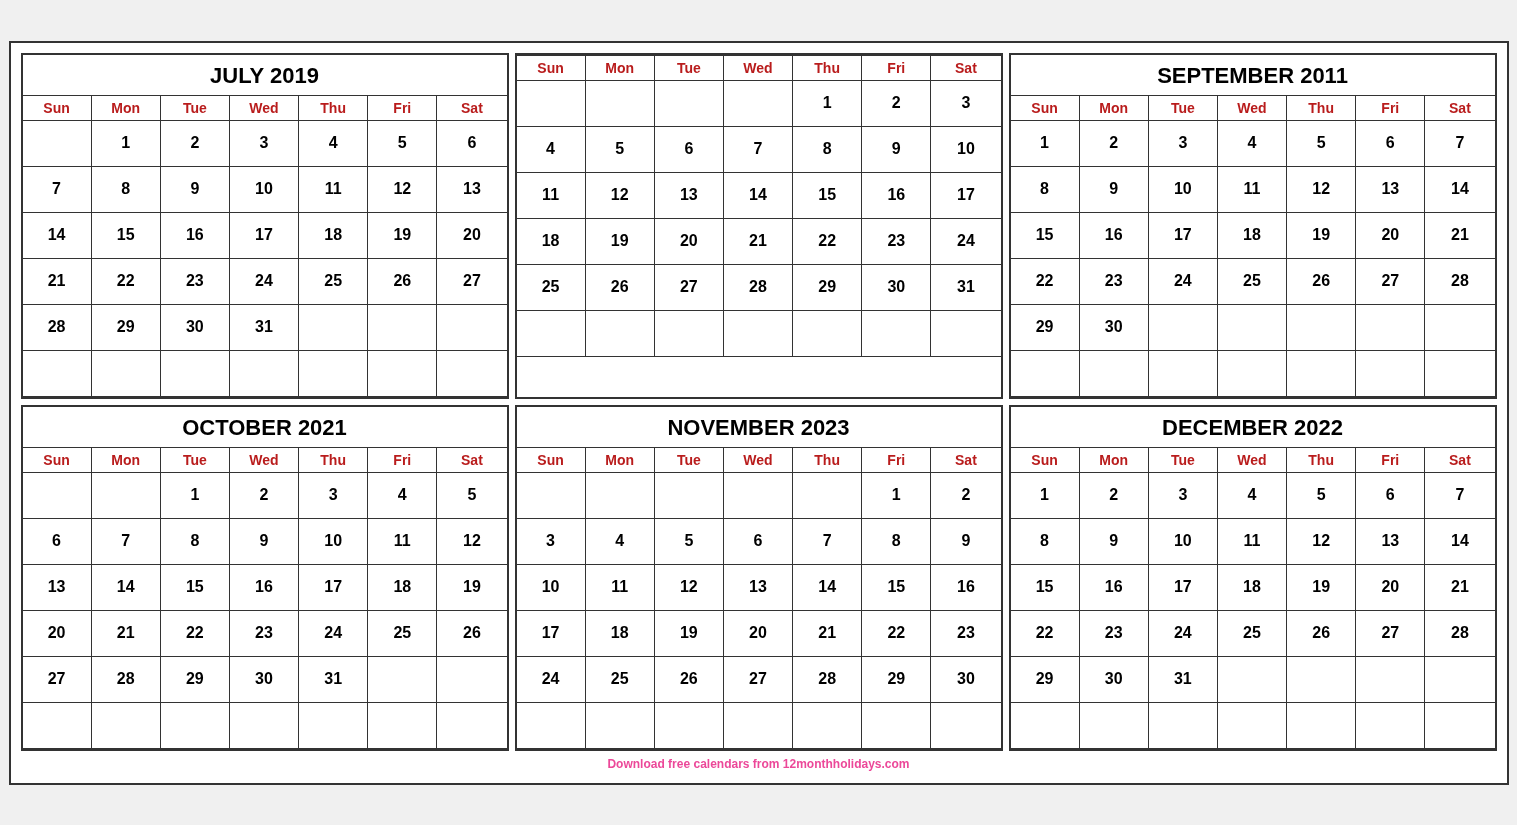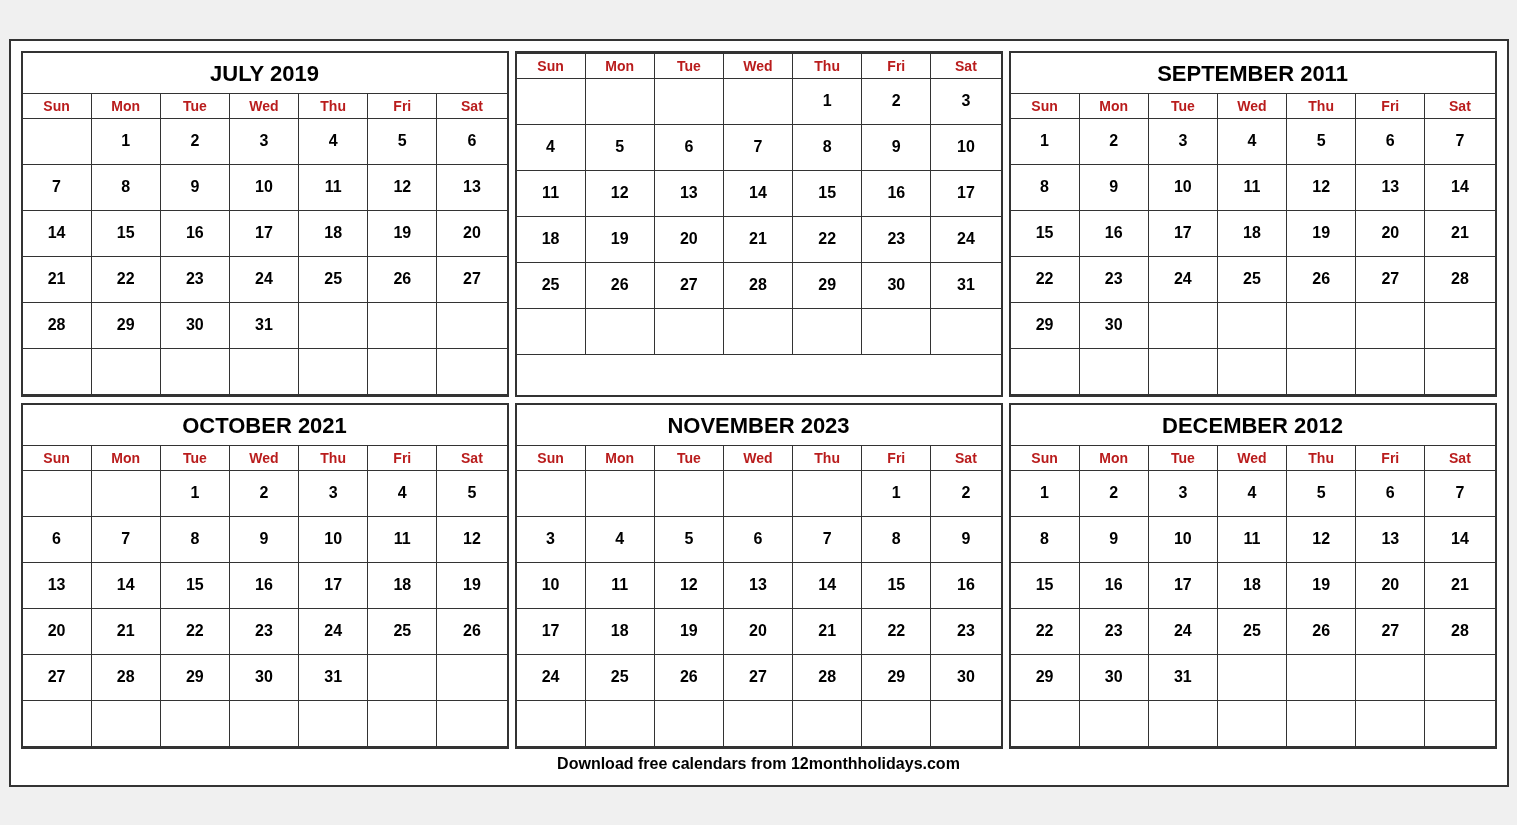--- a/index.html
+++ b/index.html
@@ -64,24 +64,24 @@
       font-weight: bold;
     }
     .day-cell:nth-child(7n) {
       border-right: none;
     }
     .day-cell.empty {
       background: white;
     }
     .footer {
       text-align: center;
-      font-size: 16px;
+      font-size: 12px;
       font-weight: bold;
       padding: 6px 0 2px 0;
-      color: #000000;
+      color: #ec4899;
     }
   </style>
 </head>
 <body>
 
 <div class="page">
   <div class="calendar-grid" id="calendar-grid">
   <div class="month-calendar">
         <div class="month-title">JULY 2019</div>
         <div class="day-headers">
@@ -355,21 +355,21 @@
           <div class="day-cell empty"></div>
           <div class="day-cell empty"></div>
           <div class="day-cell empty"></div>
           <div class="day-cell empty"></div>
           <div class="day-cell empty"></div>
           <div class="day-cell empty"></div>
           <div class="day-cell empty"></div>
         </div>
       </div>
       <div class="month-calendar">
-        <div class="month-title">DECEMBER 2012</div>
+        <div class="month-title">DECEMBER 2022</div>
         <div class="day-headers">
           <div class="day-header">Sun</div>
           <div class="day-header">Mon</div>
           <div class="day-header">Tue</div>
           <div class="day-header">Wed</div>
           <div class="day-header">Thu</div>
           <div class="day-header">Fri</div>
           <div class="day-header">Sat</div>
         </div>
         <div class="days-grid">

